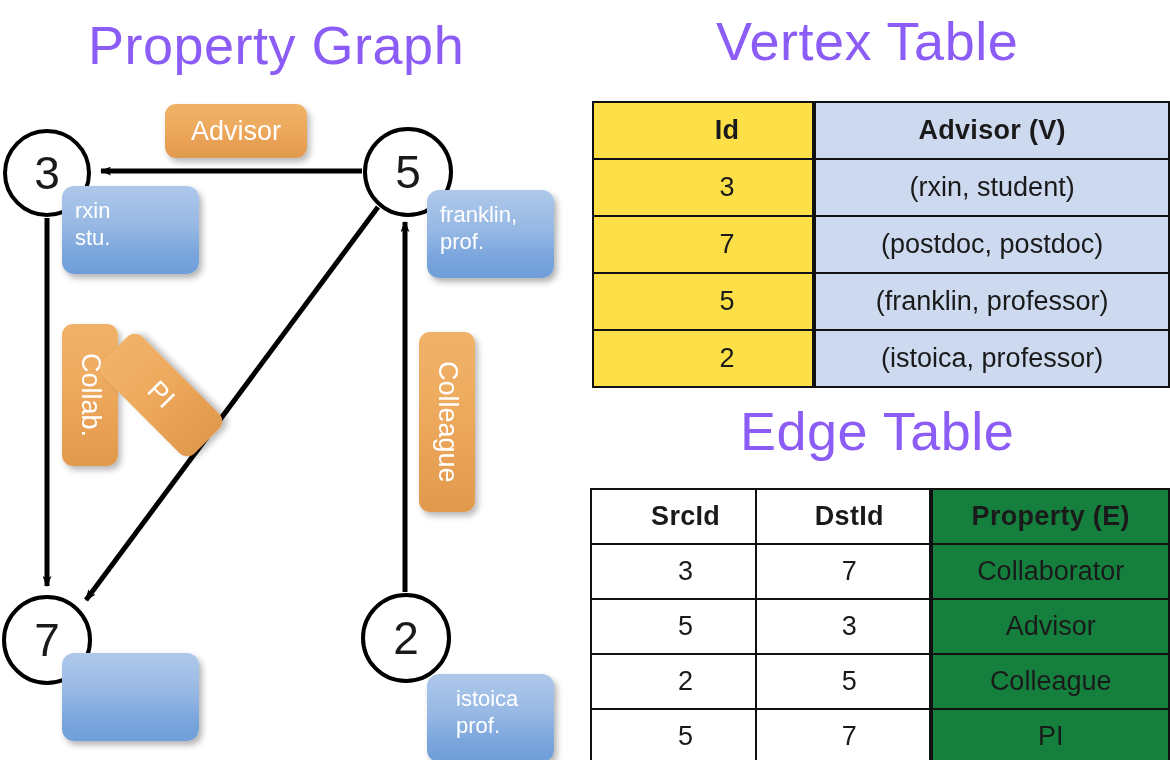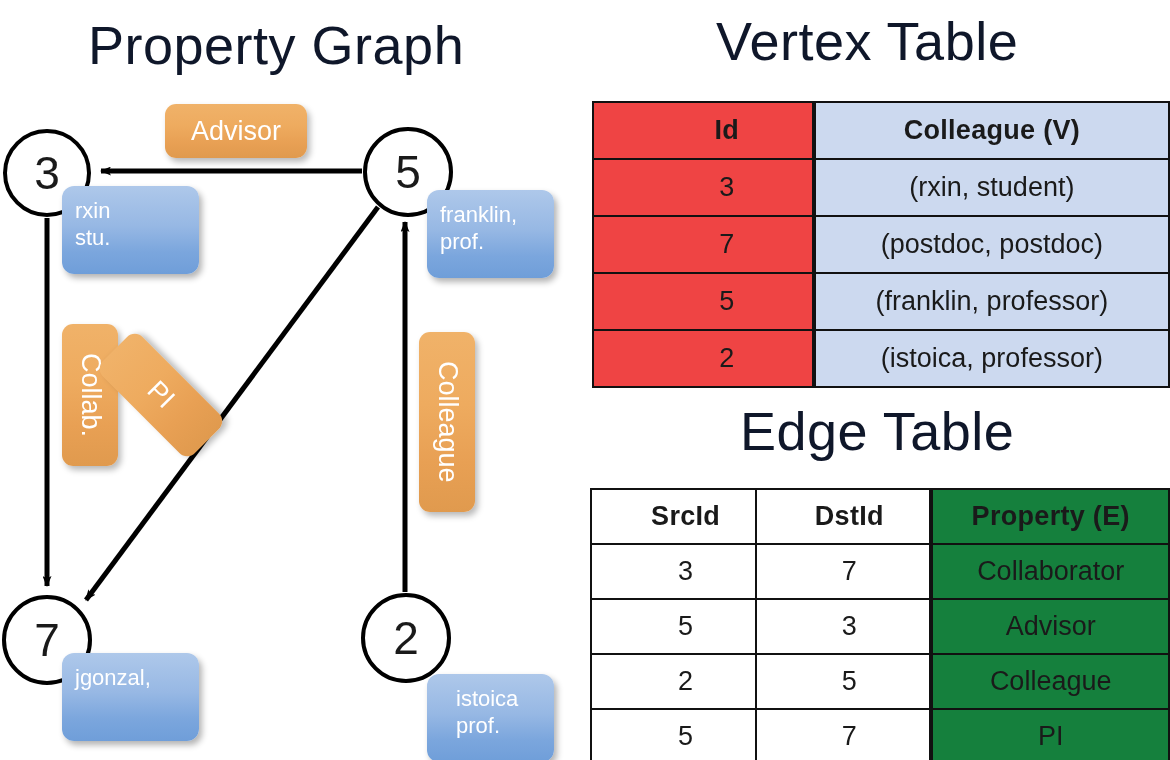--- a/index.html
+++ b/index.html
@@ -16,21 +16,21 @@
     color: #000000;
   }
 
   
   .title {
     position: absolute;
     font-family: "Liberation Sans", sans-serif;
     font-weight: 300;
     font-size: 54px;
     line-height: 1;
-    color: #0f172a;
+    color: #8b5cf6;
     letter-spacing: 0.5px;
     white-space: nowrap;
   }
   #title-property-graph { left: 88px;  top: 18px; }
   #title-vertex-table   { left: 716px; top: 14px; }
   #title-edge-table     { left: 740px; top: 404px; }
 
   
   #graph-pane {
     position: absolute;
@@ -125,21 +125,21 @@
     padding: 0;
   }
   table.data-table th {
     font-weight: 700;
     letter-spacing: 0.3px;
   }
 
   
   #vertex-table { left: 592px; top: 101px; }
   #vertex-table th, #vertex-table td { height: 55px; }
-  #vertex-table .col-id   { width: 190px; background: #ef4444; padding-left: 48px; }
+  #vertex-table .col-id   { width: 190px; background: #fde047; padding-left: 48px; }
   #vertex-table .col-prop { width: 383px; background: #ccd9ef; border-left-width: 4px; }
 
   
   #edge-table { left: 590px; top: 488px; }
   #edge-table th, #edge-table td { height: 53px; }
   #edge-table .col-src { width: 150px; background: #ffffff; padding-left: 24px; }
   #edge-table .col-dst { width: 174px; background: #ffffff; padding-left: 12px; }
   #edge-table .col-prop{ width: 248px; background: #15803d; border-left-width: 4px; }
 </style>
 </head>
@@ -174,21 +174,20 @@
 
   <div class="prop-box" id="prop-box-3">
     <div>rxin</div>
     <div>stu.</div>
   </div>
   <div class="prop-box" id="prop-box-5">
     <div>franklin,</div>
     <div>prof.</div>
   </div>
   <div class="prop-box" id="prop-box-7">
-    <div>jgonzal,</div>
   </div>
   <div class="prop-box" id="prop-box-2">
     <div>istoica</div>
     <div>prof.</div>
   </div>
 
   <div class="edge-label" id="edge-label-advisor">
     <span class="htext">Advisor</span>
   </div>
   <div class="edge-label" id="edge-label-collab">
@@ -199,21 +198,21 @@
   </div>
   <div class="edge-label" id="edge-label-colleague">
     <span class="vtext">Colleague</span>
   </div>
 </div>
 
 <table class="data-table" id="vertex-table">
   <thead>
     <tr>
       <th class="col-id">Id</th>
-      <th class="col-prop">Colleague (V)</th>
+      <th class="col-prop">Advisor (V)</th>
     </tr>
   </thead>
   <tbody>
     <tr>
       <td class="col-id">3</td>
       <td class="col-prop">(rxin, student)</td>
     </tr>
     <tr>
       <td class="col-id">7</td>
       <td class="col-prop">(postdoc, postdoc)</td>

